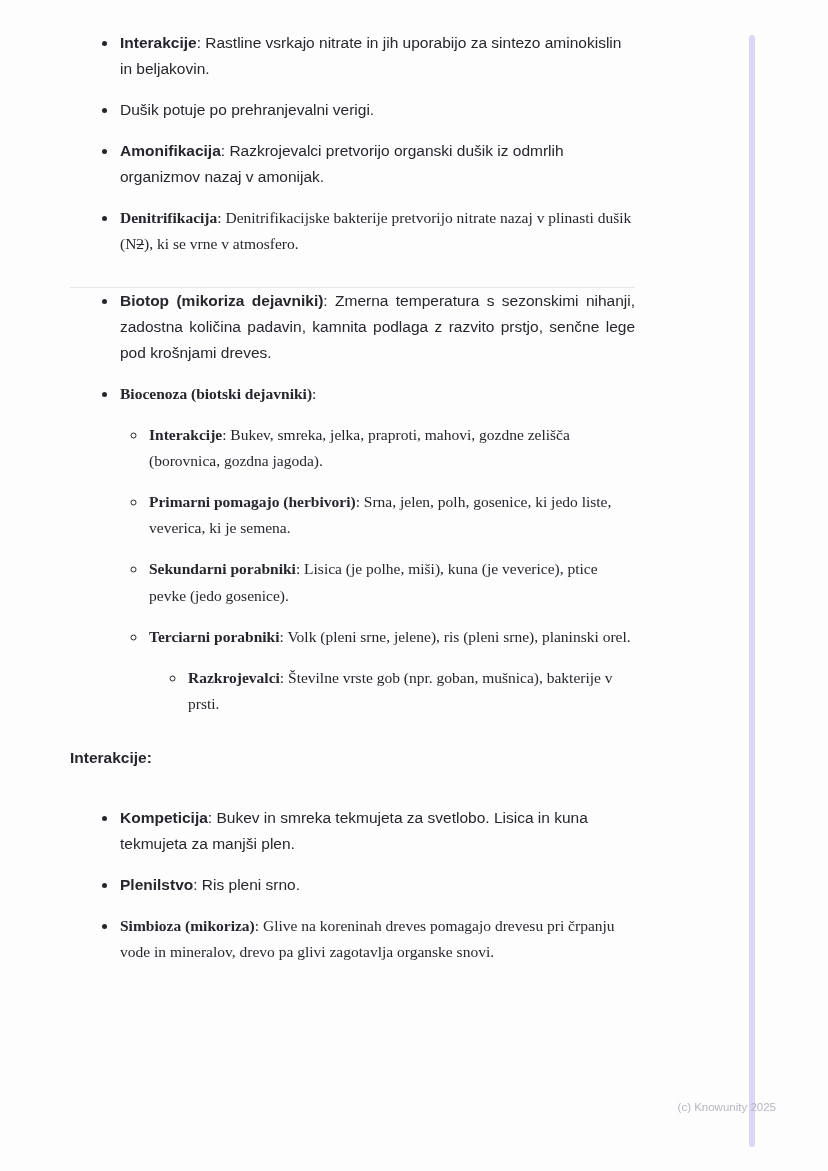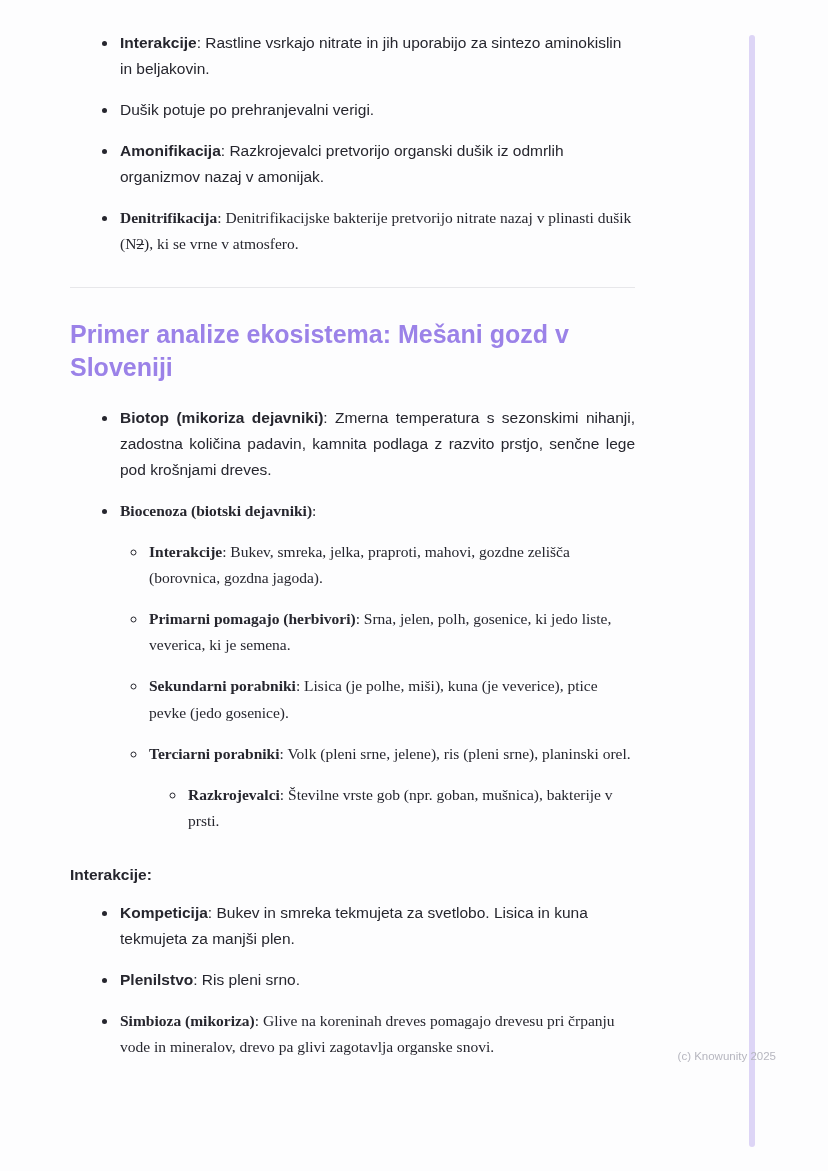--- a/index.html
+++ b/index.html
@@ -47,36 +47,36 @@
     font-size: 25px;
     font-weight: 700;
     margin: 30px 0 22px 0;
     line-height: 1.3;
   }
   p.intro {
     margin: 0 0 28px 0;
     text-align: justify;
   }
   p.bold-head {
-    margin: 28px 0 12px 0;
+    margin: 28px 0 34px 0;
   }
   s.n2 { text-decoration: line-through; }
   .scrollbar-thumb {
     position: absolute;
     top: 35px;
     right: 73px;
     width: 6px;
     height: 1112px;
     background: #ddd5f6;
     border-radius: 3px;
     z-index: 1;
   }
   .page-footer {
     position: absolute;
-    top: 1050px;
+    top: 1101px;
     right: 52px;
     font-size: 11.5px;
     color: #b6b6bf;
     z-index: 2;
   }
 </style>
 </head>
 <body>
 
 <div class="scrollbar-thumb"></div>
@@ -93,21 +93,20 @@
     <li>
       <span class="b">Amonifikacija</span><span>: Razkrojevalci pretvorijo organski dušik iz odmrlih organizmov nazaj v amonijak.</span>
     </li>
     <li>
       <span class="b">Denitrifikacija</span><span>: Denitrifikacijske bakterije pretvorijo nitrate nazaj v plinasti dušik (N</span><s class="n2">2</s><span>), ki se vrne v atmosfero.</span>
     </li>
   </ul>
 
   <hr class="divider">
 
-  <h2 class="section-title">Primer analize ekosistema: Mešani gozd v Sloveniji</h2>
 
 
   <ul class="list">
     <li class="justify">
       <span class="b">Biotop (mikoriza dejavniki)</span><span>: Zmerna temperatura s sezonskimi nihanji, zadostna količina padavin, kamnita podlaga z razvito prstjo, senčne lege pod krošnjami dreves.</span>
     </li>
     <li>
       <span class="b">Biocenoza (biotski dejavniki)</span><span>:</span>
       <ul class="sublist">
         <li>

